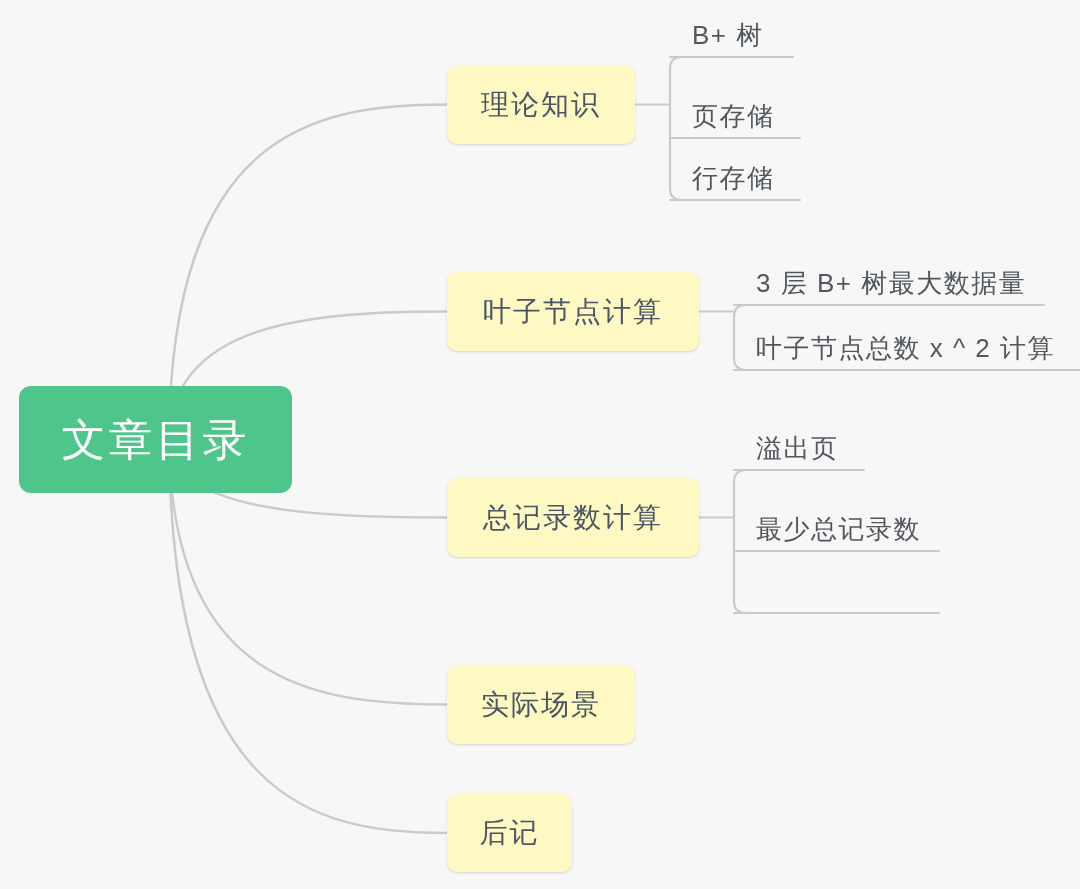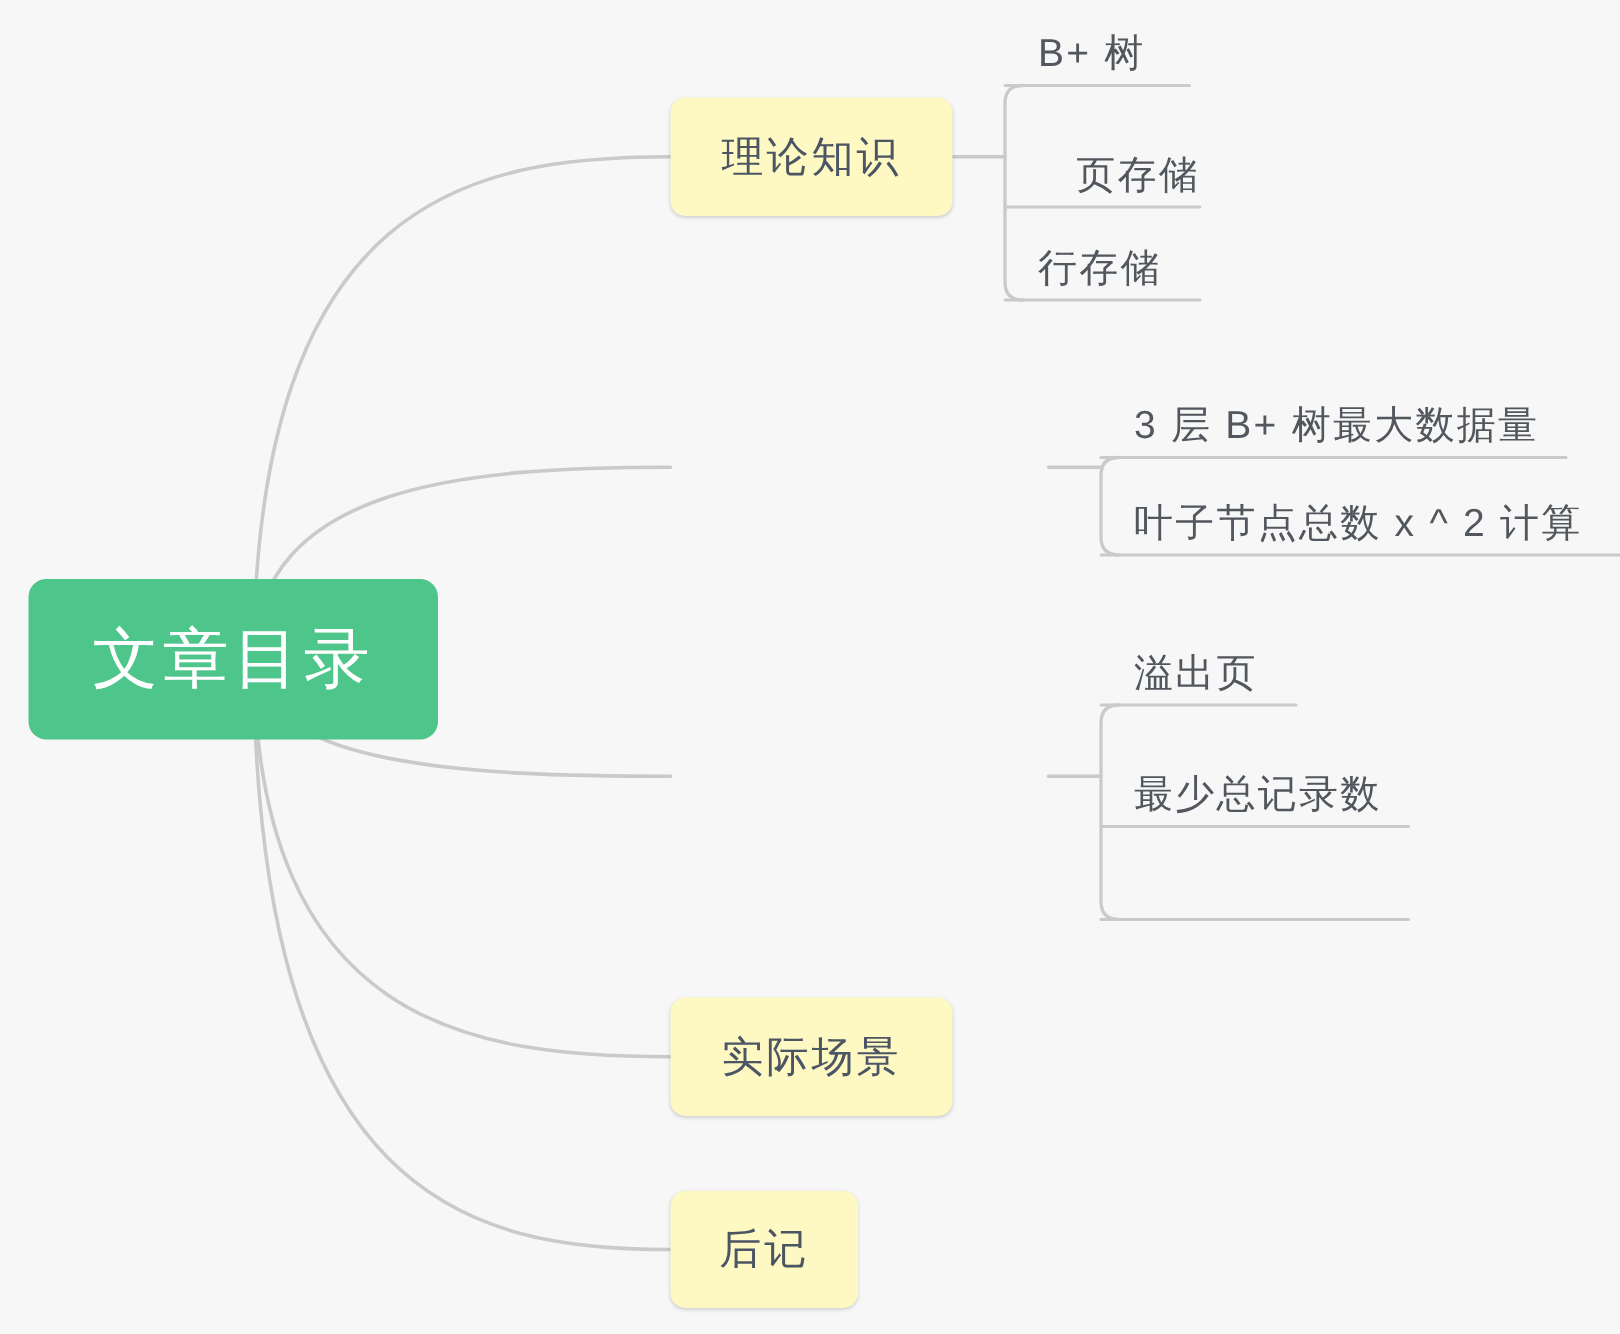--- a/index.html
+++ b/index.html
@@ -119,34 +119,40 @@
   <div class="root-node" style="left: 19px; top: 386px; width: 273px; height: 107px; background: rgb(78, 197, 138);">
     <span class="root-label" style="color: rgb(255, 255, 255);">文章目录</span>
   </div>
 
   <div class="branch-node" style="left: 447px; top: 65px; width: 188px; height: 79px;">
     <span class="branch-label">理论知识</span>
   </div>
   <div class="leaf-item" style="left: 670px; top: 17px; width: 123px; height: 40px;">
     <span class="leaf-label">B+ 树</span>
   </div>
-  <div class="leaf-item" style="left: 670px; top: 98px; width: 130px; height: 40px; justify-content: flex-end;">
+  <div class="leaf-item" style="left: 670px; top: 98px; width: 130px; height: 40px;">
     <span class="leaf-label">页存储</span>
   </div>
   <div class="leaf-item" style="left: 670px; top: 160px; width: 130px; height: 40px;">
     <span class="leaf-label">行存储</span>
   </div>
 
+  <div class="branch-node" style="left: 447px; top: 272px; width: 252px; height: 79px;">
+    <span class="branch-label">叶子节点计算</span>
+  </div>
   <div class="leaf-item" style="left: 734px; top: 265px; width: 310px; height: 40px;">
     <span class="leaf-label">3 层 B+ 树最大数据量</span>
   </div>
   <div class="leaf-item" style="left: 734px; top: 330px; width: 346px; height: 40px;">
     <span class="leaf-label">叶子节点总数 x ^ 2 计算</span>
   </div>
 
+  <div class="branch-node" style="left: 447px; top: 478px; width: 252px; height: 79px;">
+    <span class="branch-label">总记录数计算</span>
+  </div>
   <div class="leaf-item" style="left: 734px; top: 511px; width: 205px; height: 40px;">
     <span class="leaf-label">最少总记录数</span>
   </div>
   <div class="leaf-item" style="left: 734px; top: 430px; width: 130px; height: 40px;">
     <span class="leaf-label">溢出页</span>
   </div>
 
   <div class="branch-node" style="left: 447px; top: 665px; width: 188px; height: 79px;">
     <span class="branch-label">实际场景</span>
   </div>

